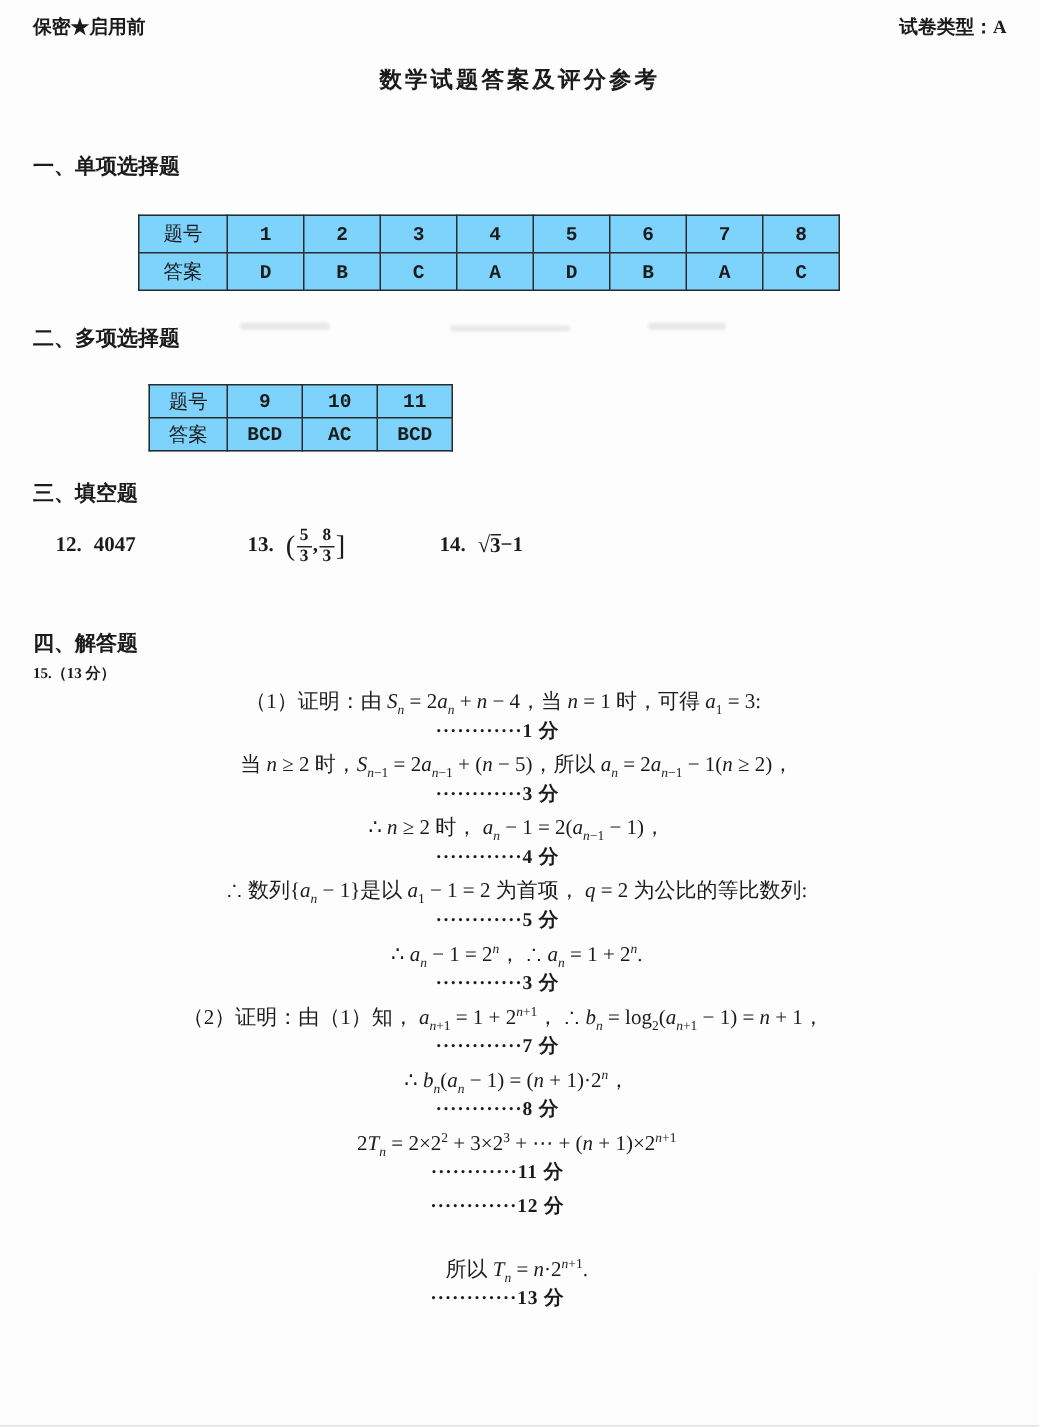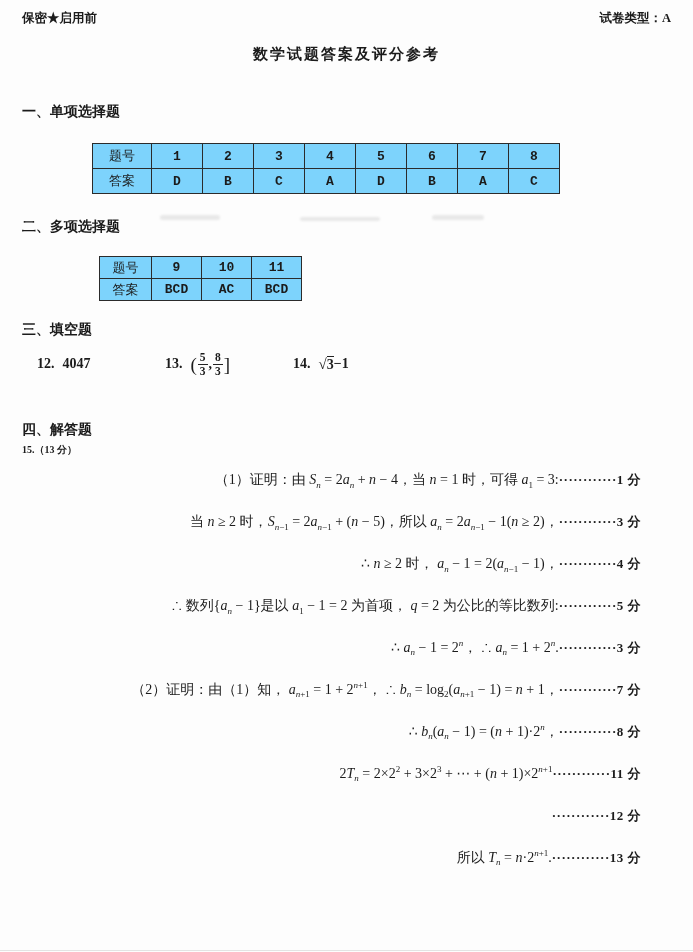--- a/index.html
+++ b/index.html
@@ -52,21 +52,21 @@
           vertical-align:middle; font-size:11.5px; line-height:1.1;
           font-weight:600; margin:0 1px; }
   .frac .num { border-bottom:1.2px solid #222; padding:0 2px; }
   .frac .den { padding:0 2px; }
   .radical { font-size:15px; font-weight:normal; }
   .radicand { border-top:1.3px solid #222; font-weight:600; }
   
   .q-heading { font-size:10px; font-weight:bold; margin-top:2px; line-height:18px; }
   .solution { margin-top:0; padding-right:30px; }
   .sol-line { height:42px; display:flex; align-items:center;
-              justify-content:flex-end; font-size:14px; }
+              justify-content:flex-start; font-size:14px;flex-direction:column; }
   .sol-text { padding-left:26px; white-space:nowrap; }
   .sol-line.lead .sol-text { padding-left:8px; }
   .sol-text sub { font-size:9px; }
   .sol-text sup { font-size:9px; }
   .score { font-size:13px; font-weight:bold; letter-spacing:0.5px;
            white-space:nowrap; }
   
   .smudge { position:absolute; background:#b9b9b9; opacity:0.3;
             border-radius:3px; filter:blur(1.2px); }
   .smudge-1 { left:160px; top:215px; width:60px; height:5px; }

